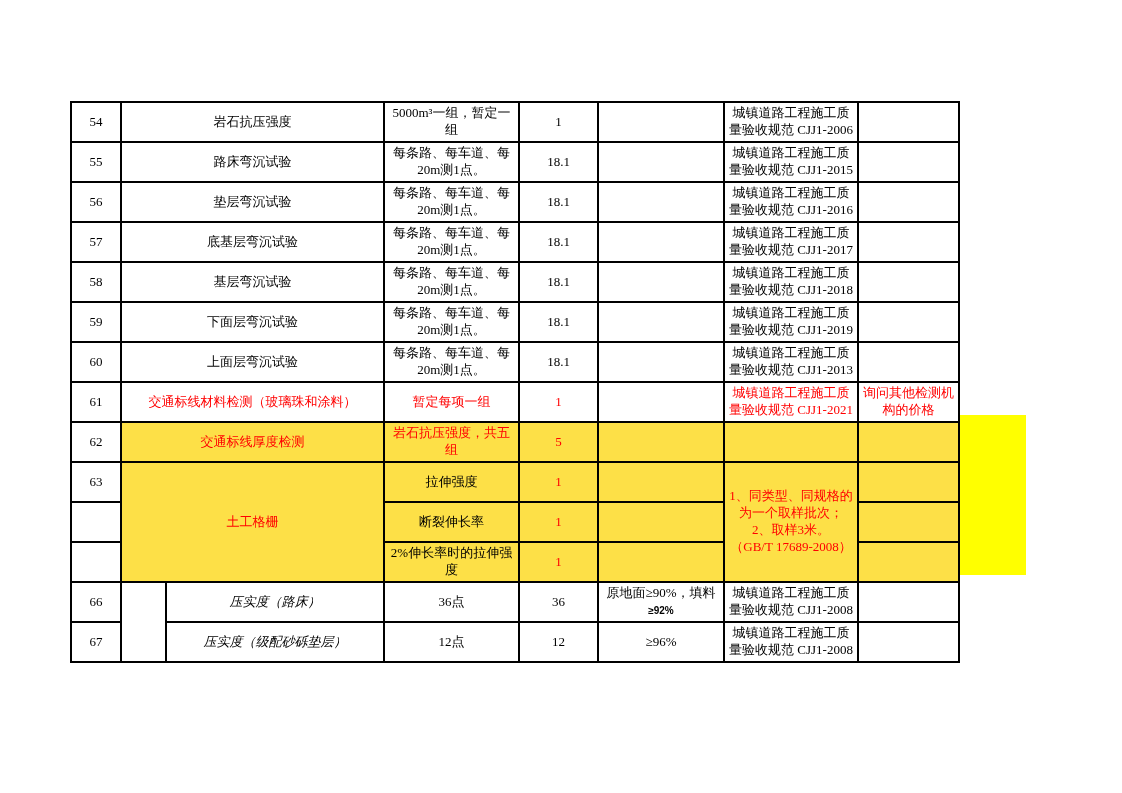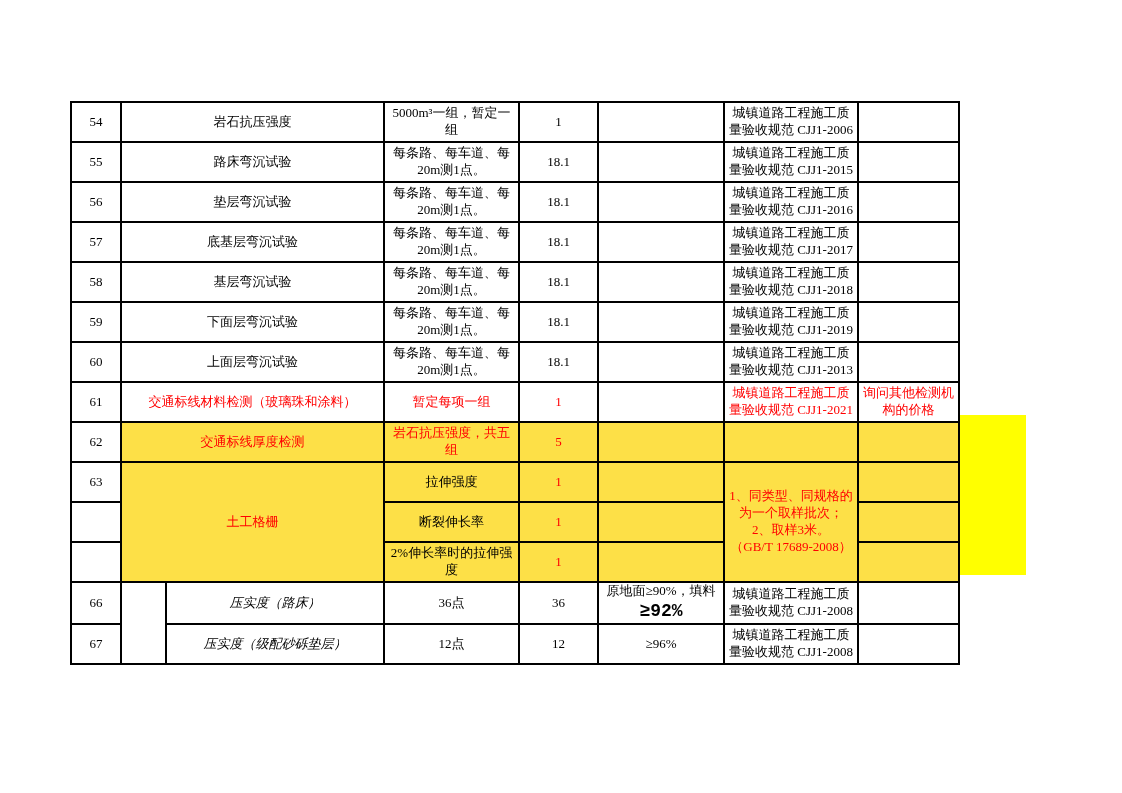--- a/index.html
+++ b/index.html
@@ -40,23 +40,23 @@
   td.sub   { font-size: 12px; padding: 0 1px; }
   td.big   { font-size: 14px; }
   td.extra-lg { font-size: 14px; line-height: 1.35; }
   td.left  { text-align: left; padding-left: 6px; font-style: italic; }
   td.nowrap { white-space: nowrap; padding: 0 1px; }
   .red { color: #FF0000; }
   .yl  { background: #fde047; }
   td.spacer { border-bottom: none; background: #ffffff; }
   .crit { font-size: 12.5px; line-height: 1.35; }
   .crit-bold {
-    font-family: Liberation Mono, monospace;
+    font-family: Liberation Sans, sans-serif;
     font-weight: bold;
-    font-size: 18px;
+    font-size: 10px;
   }
   #overflow-highlight {
     position: absolute;
     left: 959px;
     top: 415px;
     width: 67px;
     height: 160px;
     background: #FFFF00;
   }
 </style>

